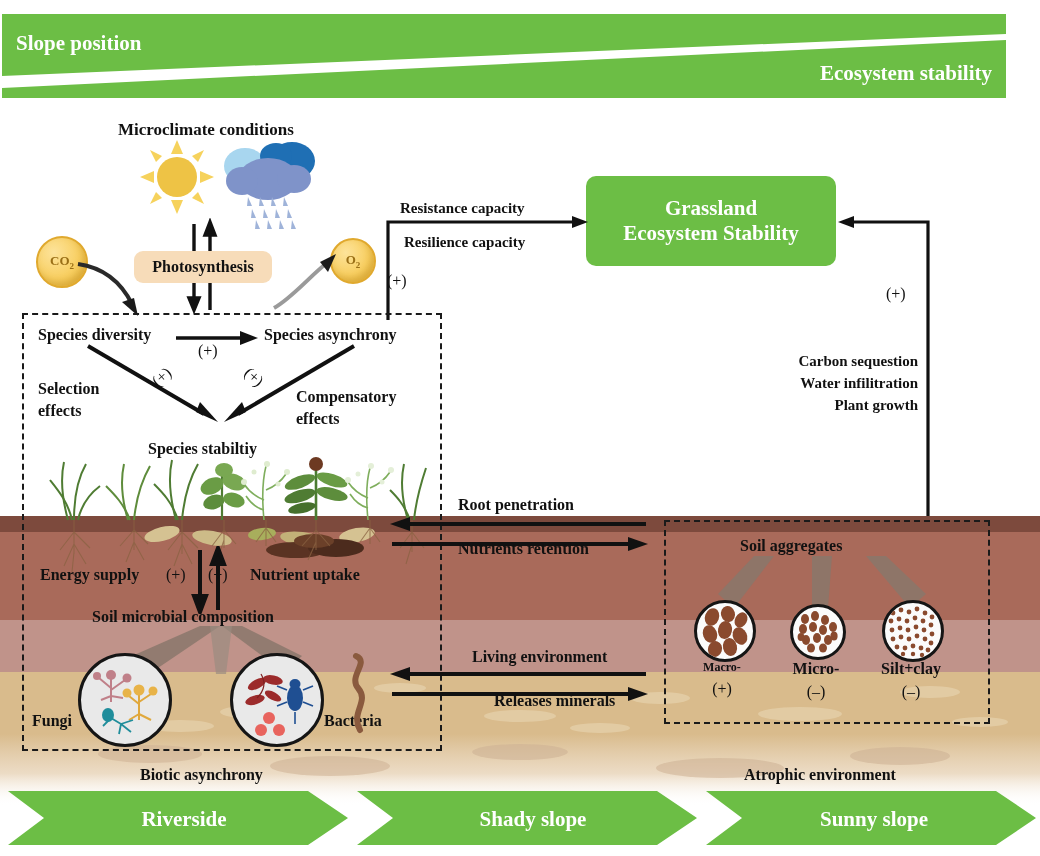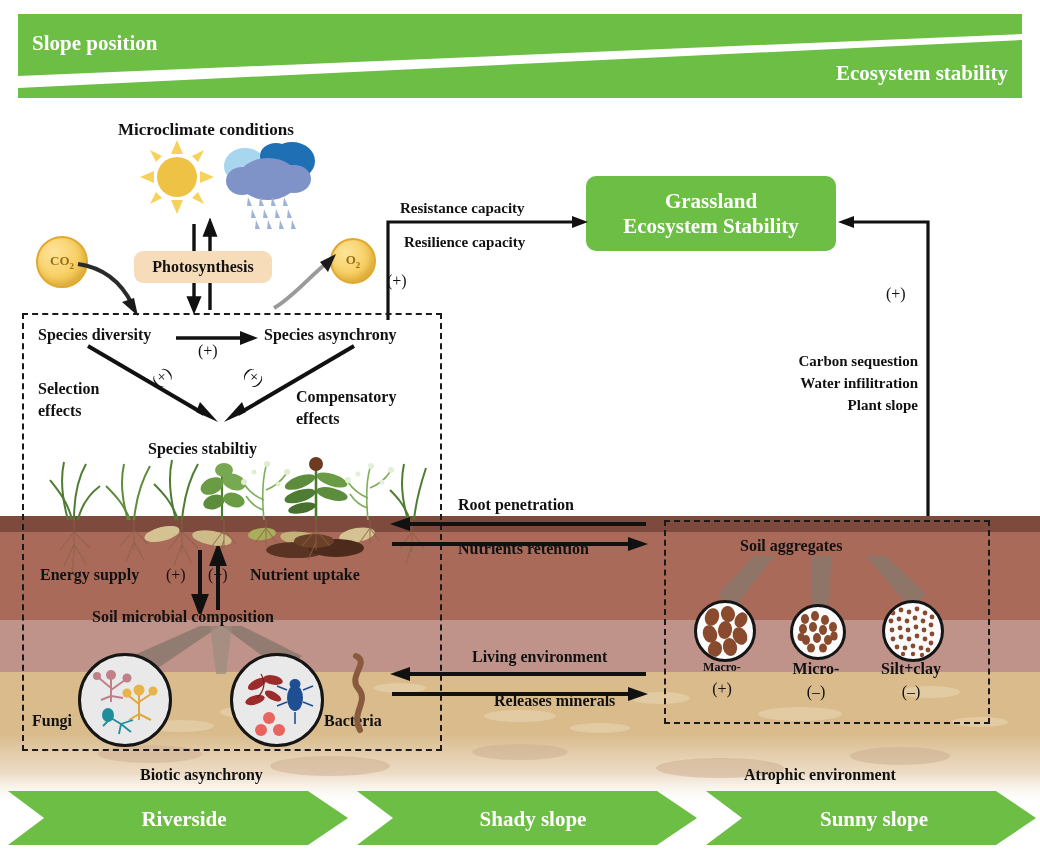--- a/index.html
+++ b/index.html
@@ -4,26 +4,26 @@
 <style>
   html,body{margin:0;padding:0;background:#ffffff;}
   body{font-family:"Liberation Serif", serif;}
   #stage{position:relative;width:1040px;height:856px;overflow:hidden;background:#fff;}
 
   
   .abs{position:absolute;}
   .lbl{font-family:"Liberation Serif", serif;font-weight:bold;color:#111;white-space:nowrap;}
 
   
-  #top-banner{left:18px;top:14px;width:1004px;height:60px;}
+  #top-banner{left:2px;top:14px;width:1004px;height:60px;}
   #top-banner svg{display:block;}
   .banner-text{fill:#ffffff;font-family:"Liberation Serif",serif;font-weight:bold;}
 
   
-  #stability-box{left:586px;top:176px;width:250px;height:75px;background:#6cbe45;border-radius:10px;
+  #stability-box{left:586px;top:176px;width:250px;height:90px;background:#6cbe45;border-radius:10px;
      display:flex;align-items:center;justify-content:center;text-align:center;}
   #stability-box span{color:#fff;font-family:"Liberation Serif",serif;font-weight:bold;font-size:21px;line-height:1.18;}
 
   
   #photo-pill{left:134px;top:251px;width:138px;height:32px;background:#f7dcb9;border-radius:9px;
      display:flex;align-items:center;justify-content:center;}
   #photo-pill span{font-size:16px;font-weight:bold;font-family:"Liberation Serif",serif;color:#111;}
 
   
   .gas{border-radius:50%;display:flex;align-items:center;justify-content:center;
@@ -162,21 +162,21 @@
   <div class="abs" style="left:836px;top:206px;">
     <svg width="96" height="318" viewBox="0 0 96 318">
       <path d="M92 318 L92 16 L14 16" stroke="#111" stroke-width="3.2" fill="none"></path>
       <polygon points="2,16 18,10 18,22" fill="#111"></polygon>
     </svg>
   </div>
   <div class="abs lbl" style="left:886px;top:285px;font-size:16px;font-weight:normal;">(+)</div>
   <div class="abs" style="left:766px;top:351px;width:152px;text-align:right;">
     <div class="lbl" style="font-size:15px;line-height:1.45;">Carbon sequestion</div>
     <div class="lbl" style="font-size:15px;line-height:1.45;">Water infilitration</div>
-    <div class="lbl" style="font-size:15px;line-height:1.45;">Plant slope</div>
+    <div class="lbl" style="font-size:15px;line-height:1.45;">Plant growth</div>
   </div>
 
   <div class="abs" id="soil">
     <svg width="1040" height="290" viewBox="0 0 1040 290">
       <defs>
         <linearGradient id="fadeout" x1="0" y1="0" x2="0" y2="1">
           <stop offset="0%" stop-color="#d9bb8c" stop-opacity="1"></stop>
           <stop offset="55%" stop-color="#e6d0b2" stop-opacity=".75"></stop>
           <stop offset="100%" stop-color="#ffffff" stop-opacity="0"></stop>
         </linearGradient>

